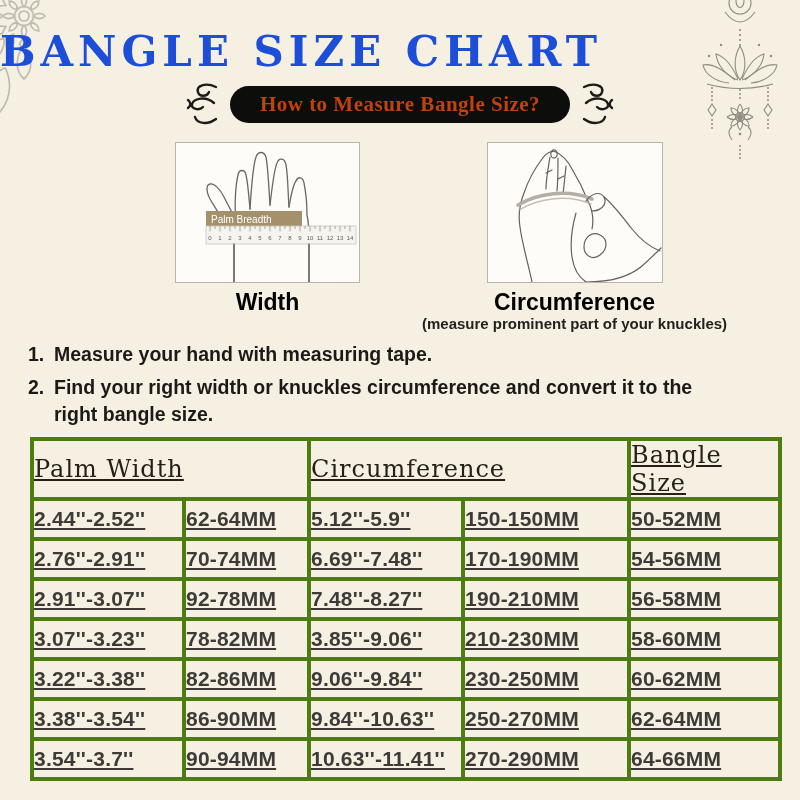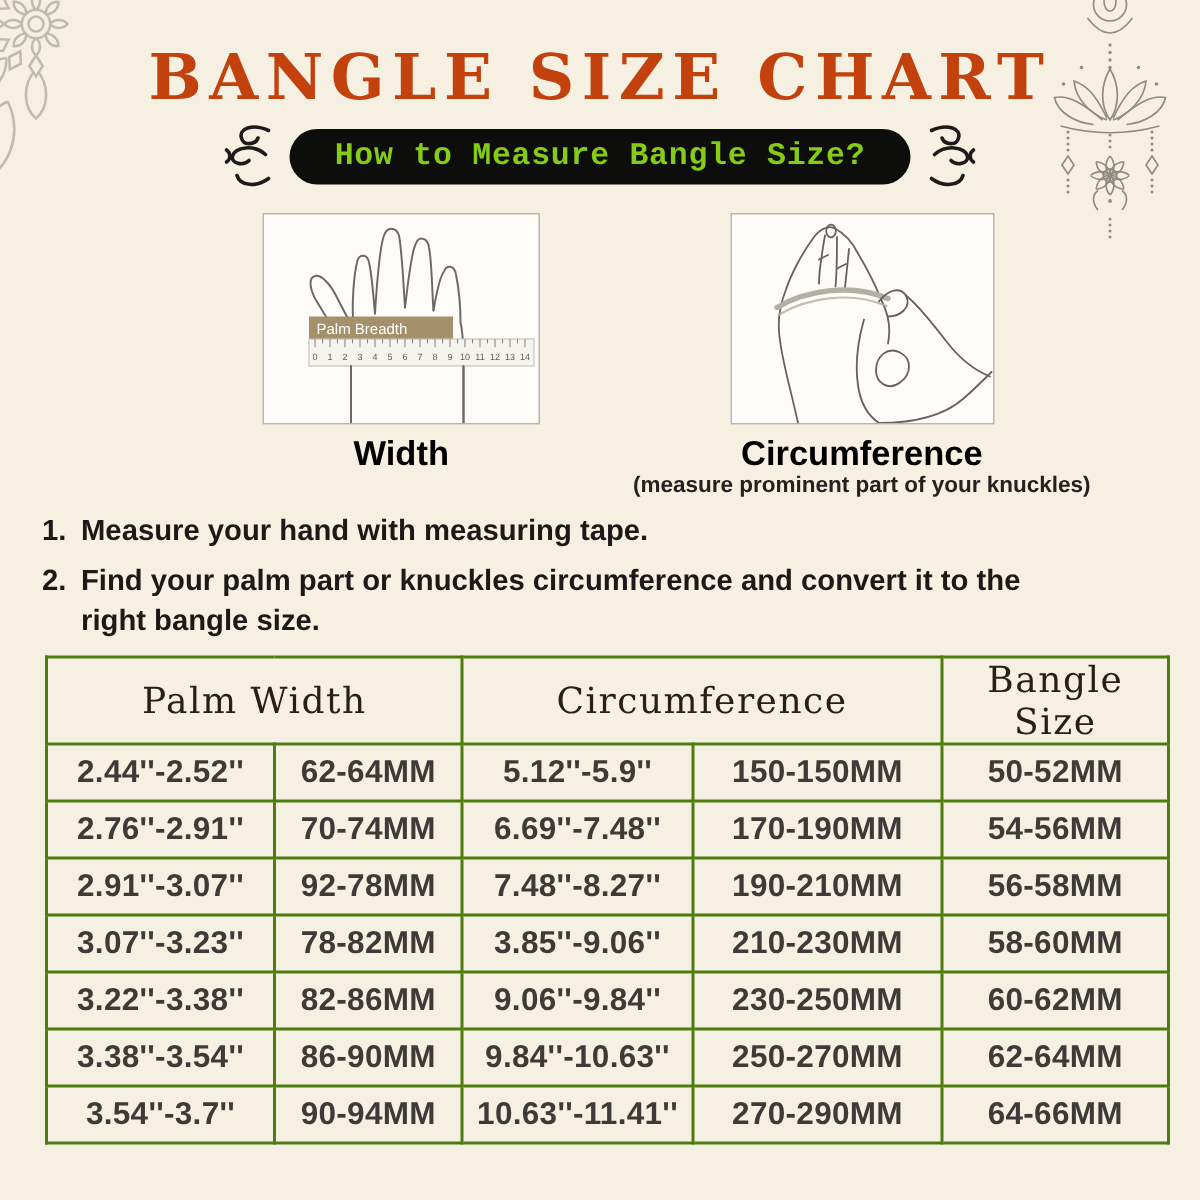--- a/index.html
+++ b/index.html
@@ -7,33 +7,33 @@
     position:relative;width:800px;height:800px;overflow:hidden;
     background:#f6f0e3;
     font-family:"Liberation Sans",sans-serif;
     color:#1d1b18;
   }
   
   .mandala{position:absolute;top:0;left:0;}
   .lotus{position:absolute;top:0;right:2px;}
   
   .title{
-    position:absolute;top:27px;left:0;width:800px;text-align:center;
+    position:absolute;top:27px;left:0;width:800px;
     font-family:"DejaVu Serif","Liberation Serif",serif;
-    font-size:42px;font-weight:bold;letter-spacing:5px;color:#c2410c;
+    font-size:42px;font-weight:bold;letter-spacing:5px;color:#1d4ed8;
   }
   
   .banner-row{
     position:absolute;top:84px;left:0;width:800px;height:40px;
     display:flex;align-items:center;justify-content:center;gap:9px;
   }
   .pill{
-    background:#0d0d0b;color:#84cc16;border-radius:19px;
+    background:#0d0d0b;color:#c2410c;border-radius:19px;
     height:37px;display:flex;align-items:center;padding:0 30px;
-    font-family:Liberation Mono, monospace;
+    font-family:Liberation Serif, serif;
     font-size:21px;font-weight:bold;letter-spacing:0.5px;
   }
   .flourish{display:block;}
   .flip{transform:scaleX(-1);}
   
   .illos{position:absolute;top:142px;left:175px;display:flex;gap:62px;}
   .illo-col{display:flex;flex-direction:column;align-items:center;}
   .illo-box{
     background:#fdfcf9;border:1px solid #b9b5ac;box-sizing:border-box;
   }
@@ -50,21 +50,21 @@
   .instructions{position:absolute;top:341px;left:28px;width:695px;}
   .step{display:flex;font-size:19.5px;font-weight:600;color:#1b1a18;line-height:1.35;margin-bottom:7px;}
   .step-num{width:26px;flex:none;}
   .step-text{flex:1;}
   
   .size-table{
     position:absolute;top:437px;left:30px;
     border-collapse:collapse;table-layout:fixed;width:748px;
   }
   .size-table th,.size-table td{
-    border:2px solid #4d7c0f;text-align:center;vertical-align:middle;padding:0;
+    border:4px solid #4d7c0f;text-align:left;vertical-align:middle;padding:0;text-decoration:underline;
   }
   .size-table th{
     height:45px;
     font-family:"DejaVu Serif","Liberation Serif",serif;
     font-size:24px;font-weight:500;color:#262019;letter-spacing:1px;
   }
   .size-table td{
     height:36px;
     font-size:21px;font-weight:bold;color:#3d3b38;letter-spacing:0.2px;
   }
@@ -271,21 +271,21 @@
     </div>
   </div>
 
   <div class="instructions">
     <div class="step">
       <span class="step-num">1.</span>
       <span class="step-text">Measure your hand with measuring tape.</span>
     </div>
     <div class="step">
       <span class="step-num">2.</span>
-      <span class="step-text">Find your palm part or knuckles circumference and convert it to the right bangle size.</span>
+      <span class="step-text">Find your right width or knuckles circumference and convert it to the right bangle size.</span>
     </div>
   </div>
 
   <table class="size-table">
     <colgroup>
       <col style="width:152px">
         <col style="width:125px">
         <col style="width:154px">
         <col style="width:166px">
         <col style="width:151px">

